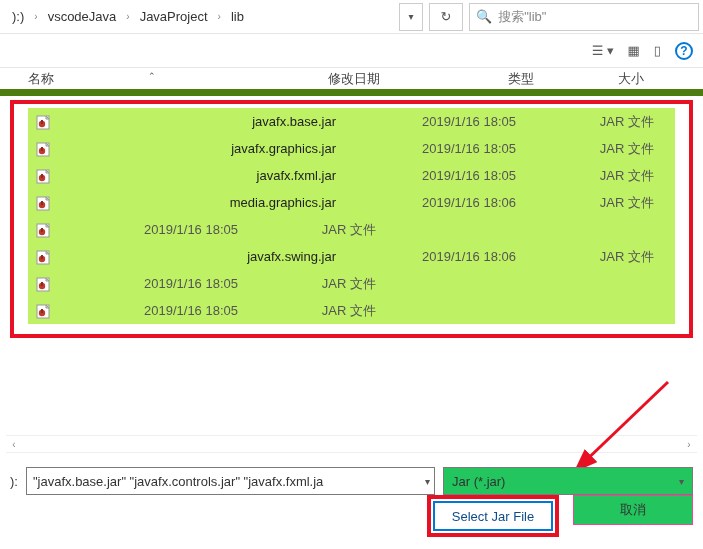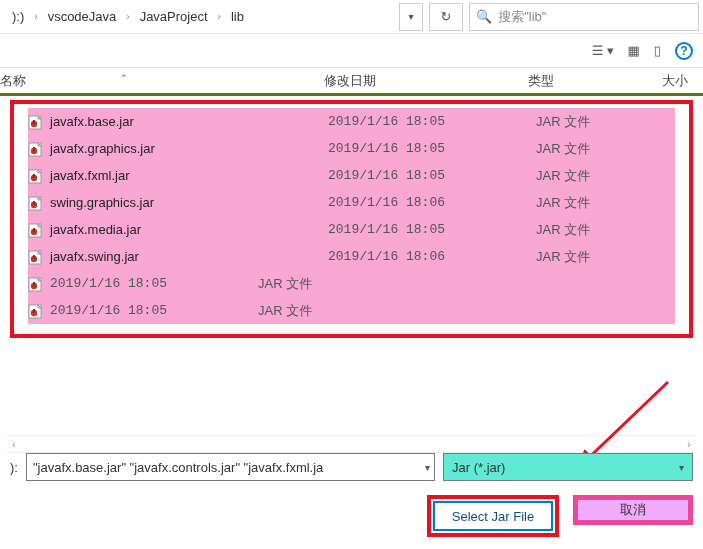--- a/index.html
+++ b/index.html
@@ -91,24 +91,24 @@
       display: inline-flex;
       align-items: center;
       justify-content: center;
       font-size: 12px;
     }
     
     .cols {
       display: flex;
       height: 28px;
       align-items: center;
-      border-bottom: 3px solid #4d7c0f;
+      border-bottom: 7px solid #4d7c0f;
+      padding-left: 28px;
       font-size: 13px;
       color: #444;
-      gap: 24px;
     }
     .col-name { width: 300px; position: relative; }
     .col-mod { width: 180px; }
     .col-type { width: 110px; }
     .col-size { flex: 1; }
     .sort-ind {
       position: absolute;
       left: 120px;
       top: 1px;
       font-size: 9px;
@@ -128,32 +128,33 @@
       border: 4px solid #e81123;
       pointer-events: none;
     }
     .file-list {
       padding: 12px 28px 2px 28px;
     }
     .file-row {
       display: flex;
       align-items: center;
       height: 27px;
-      background: #f9a8d4;
-      padding-left: 0;
+      background: #bef264;
+      padding-left: 8px;
+      text-align: right;
     }
     .file-row .ficon {
       width: 18px;
       margin-right: 4px;
       display: inline-flex;
       align-items: center;
     }
     .ficon svg { width: 16px; height: 16px; }
     .fname { width: 278px; color: #222; }
-    .fmod { width: 180px; color: #555; font-family: Liberation Mono, monospace; }
+    .fmod { width: 180px; color: #555; }
     .ftype { width: 110px; color: #555; margin-left: 28px; }
     
     .hscroll {
       position: absolute;
       left: 6px;
       right: 6px;
       bottom: 96px;
       height: 18px;
       display: flex;
       align-items: center;
@@ -195,43 +196,42 @@
     .filename-box .dd {
       position: absolute;
       right: 4px;
       color: #555;
       font-size: 10px;
     }
     .filter-box {
       width: 250px;
       height: 28px;
       border: 1px solid #7a7a7a;
-      background: #5eead4;
+      background: #22c55e;
       display: flex;
       align-items: center;
       padding: 0 8px;
       position: relative;
     }
     .filter-box .dd {
       position: absolute;
       right: 8px;
       color: #555;
       font-size: 10px;
     }
     .bottom-row2 {
       display: flex;
       justify-content: flex-end;
       gap: 14px;
-      margin-top: 14px;
     }
     .btn {
       min-width: 120px;
       height: 30px;
-      border: 5px solid #ec4899;
-      background: #f0abfc;
+      border: 1px solid #ec4899;
+      background: #22c55e;
       display: flex;
       align-items: center;
       justify-content: center;
       padding: 0 14px;
     }
     .btn-primary-wrap {
       border: 4px solid #e81123;
       padding: 2px;
     }
     .btn-primary {
@@ -333,34 +333,33 @@
       </div>
       <div class="file-row">
         <span class="ficon">
           <svg viewBox="0 0 16 16">
             <rect x="1" y="2" width="12" height="13" fill="#fff" stroke="#999"></rect>
             <polygon points="10,2 13,5 10,5" fill="#ddd" stroke="#999"></polygon>
             <circle cx="6" cy="10" r="3.2" fill="#c0392b"></circle>
             <rect x="5" y="6" width="2" height="4" fill="#8e2a1f"></rect>
           </svg>
         </span>
-        <span class="fname">swing.graphics.jar</span>
+        <span class="fname">media.graphics.jar</span>
         <span class="fmod">2019/1/16 18:06</span>
         <span class="ftype">JAR 文件</span>
       </div>
       <div class="file-row">
         <span class="ficon">
           <svg viewBox="0 0 16 16">
             <rect x="1" y="2" width="12" height="13" fill="#fff" stroke="#999"></rect>
             <polygon points="10,2 13,5 10,5" fill="#ddd" stroke="#999"></polygon>
             <circle cx="6" cy="10" r="3.2" fill="#c0392b"></circle>
             <rect x="5" y="6" width="2" height="4" fill="#8e2a1f"></rect>
           </svg>
         </span>
-        <span class="fname">javafx.media.jar</span>
         <span class="fmod">2019/1/16 18:05</span>
         <span class="ftype">JAR 文件</span>
       </div>
       <div class="file-row">
         <span class="ficon">
           <svg viewBox="0 0 16 16">
             <rect x="1" y="2" width="12" height="13" fill="#fff" stroke="#999"></rect>
             <polygon points="10,2 13,5 10,5" fill="#ddd" stroke="#999"></polygon>
             <circle cx="6" cy="10" r="3.2" fill="#c0392b"></circle>
             <rect x="5" y="6" width="2" height="4" fill="#8e2a1f"></rect>

